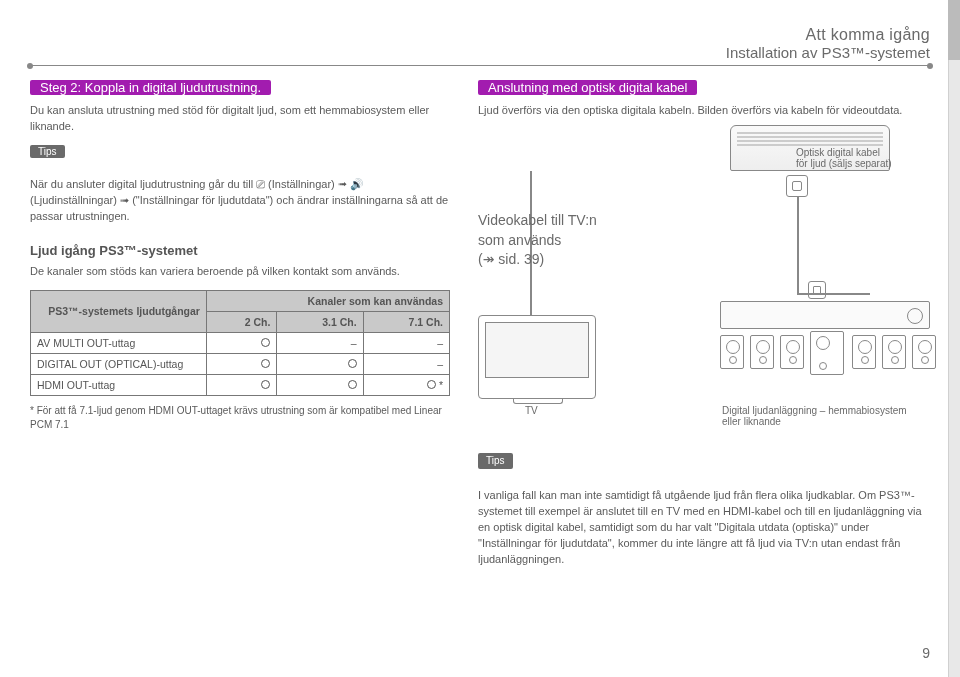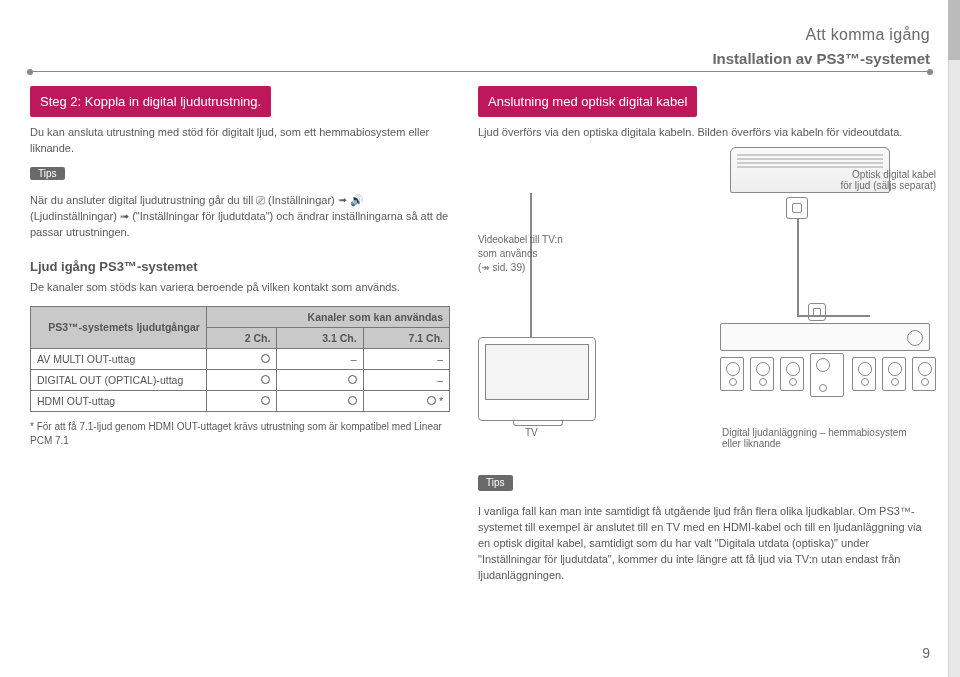--- a/index.html
+++ b/index.html
@@ -16,35 +16,35 @@
     padding: 18px 30px 18px 30px;
     height: 100%;
     position: relative;
   }
   .hairline-top { border-top: 1px solid #888; margin: 4px 0 0 0; position: relative; }
   .dot-l, .dot-r { position:absolute; top:-3px; width:6px; height:6px; border-radius:50%; background:#888; }
   .dot-l { left:-3px; } .dot-r { right:-3px; }
 
   .header-right { text-align: right; margin-bottom: 4px; }
   .title1 { font-size: 16px; color: #6a6a6a; font-weight: 400; letter-spacing: 0.3px; margin-top: 8px; }
-  .title2 { font-size: 15px; color: #6a6a6a; font-weight: 700; margin-top: 6px; }
+  .title2 { font-size: 15px; color: #6a6a6a; font-weight: 400; }
 
   .cols { display: flex; gap: 28px; margin-top: 14px; }
   .col-l { width: 420px; flex-shrink: 0; }
   .col-r { flex: 1; }
 
   .pill {
-    background: #be185d; color: #fff; padding: 8px 10px; font-size: 13px;
+    background: #a21caf; color: #fff; padding: 0 10px; font-size: 13px;
     border-radius: 2px; display: inline-block; margin-bottom: 8px;
     font-weight: 500;
   }
   .body { font-size: 11px; line-height: 1.45; color: #5a5a5a; }
   .tips-badge {
     display:inline-block; background:#6a6a6a; color:#fff; font-size:10px;
-    padding: 1px 8px; border-radius:2px; margin: 10px 0 13px 0;
+    padding: 1px 8px; border-radius:2px; margin: 10px 0 19px 0;
   }
   .section-h { font-size: 13px; color:#555; font-weight:600; margin: 18px 0 6px 0; }
 
   table.channels { border-collapse: collapse; width: 100%; margin-top: 10px; font-size: 10.5px; }
   table.channels th, table.channels td { border: 1px solid #777; padding: 4px 6px; text-align: right; color:#555; }
   table.channels th { background: #c9c9c9; font-weight: 600; }
   table.channels td.left { text-align: left; }
   .circ { display:inline-block; width:9px; height:9px; border:1.2px solid #555; border-radius:50%; }
 
   .footnote { font-size: 10px; margin-top: 8px; line-height: 1.4; }
@@ -53,24 +53,24 @@
   .ps3 {
     position:absolute; top:0; right:40px; width:160px; height:46px;
     border:1px solid #888; border-radius:6px 6px 2px 2px;
     background: linear-gradient(#fafafa,#eee);
   }
   .ps3::before { content:""; position:absolute; left:6px; top:6px; right:6px; height:2px; background:#ccc; box-shadow:0 4px 0 #ccc,0 8px 0 #ccc,0 12px 0 #ccc; }
   .optconn { position:absolute; top:50px; right:122px; width:22px; height:22px; border:1px solid #888; border-radius:3px; }
   .optconn::after{content:"";position:absolute;left:5px;top:5px;width:8px;height:8px;border:1px solid #888;border-radius:2px;}
   .cable-opt { position:absolute; top:72px; right:131px; width:2px; height:96px; background:#888; }
   .cable-opt-h { position:absolute; top:168px; right:60px; width:73px; height:2px; background:#888; }
-  .optlabel { position:absolute; top:22px; right:-6px; font-size:10px; text-align:right; width: 140px; color:#6a6a6a;}
+  .optlabel { position:absolute; top:22px; right:-6px; font-size:10px; text-align:left; width: 140px; color:#6a6a6a;}
   .optlabel .a{display:block;}
 
-  .videolabel { position:absolute; top:86px; left:0; font-size:10px; color:#6a6a6a; line-height:1.4;}
+  .videolabel { position:absolute; top:86px; left:0; font-size:14px; color:#6a6a6a; line-height:1.4;}
   .cable-v { position:absolute; top:46px; left:52px; width:2px; height:186px; background:#888;}
 
   .tvbox { position:absolute; top:190px; left:0; width:118px; height:84px; border:1px solid #888; border-radius:4px; background:#fff;}
   .tvbox .scr{ position:absolute; left:6px; top:6px; right:6px; height:56px; border:1px solid #888; background:#f5f5f5;}
   .tvbox .base{ position:absolute; left:34px; bottom:-6px; width:50px; height:6px; border:1px solid #888; border-top:none; border-radius:0 0 3px 3px;}
   .tvlabel { position:absolute; top:280px; left:47px; font-size:10px; color:#6a6a6a;}
 
   .amp { position:absolute; top:176px; right:0; width:210px; height:70px; }
   .amp .unit{position:absolute;top:0;left:0;right:0;height:28px;border:1px solid #888;border-radius:2px;background:#fafafa;}
   .amp .unit::after{content:"";position:absolute;right:6px;top:6px;width:14px;height:14px;border:1px solid #888;border-radius:50%;}

